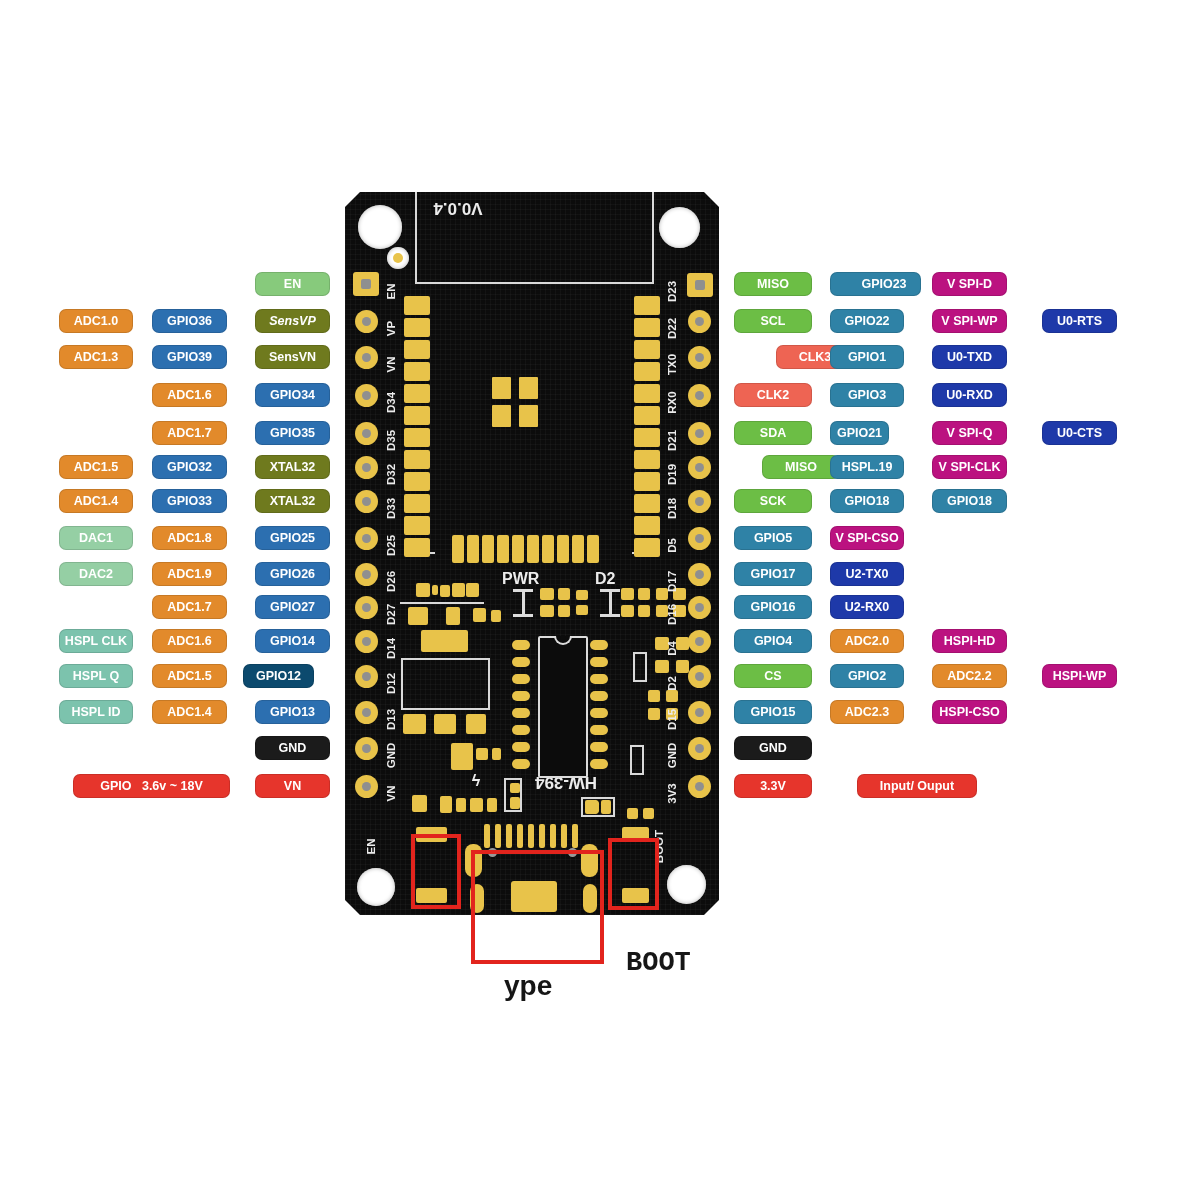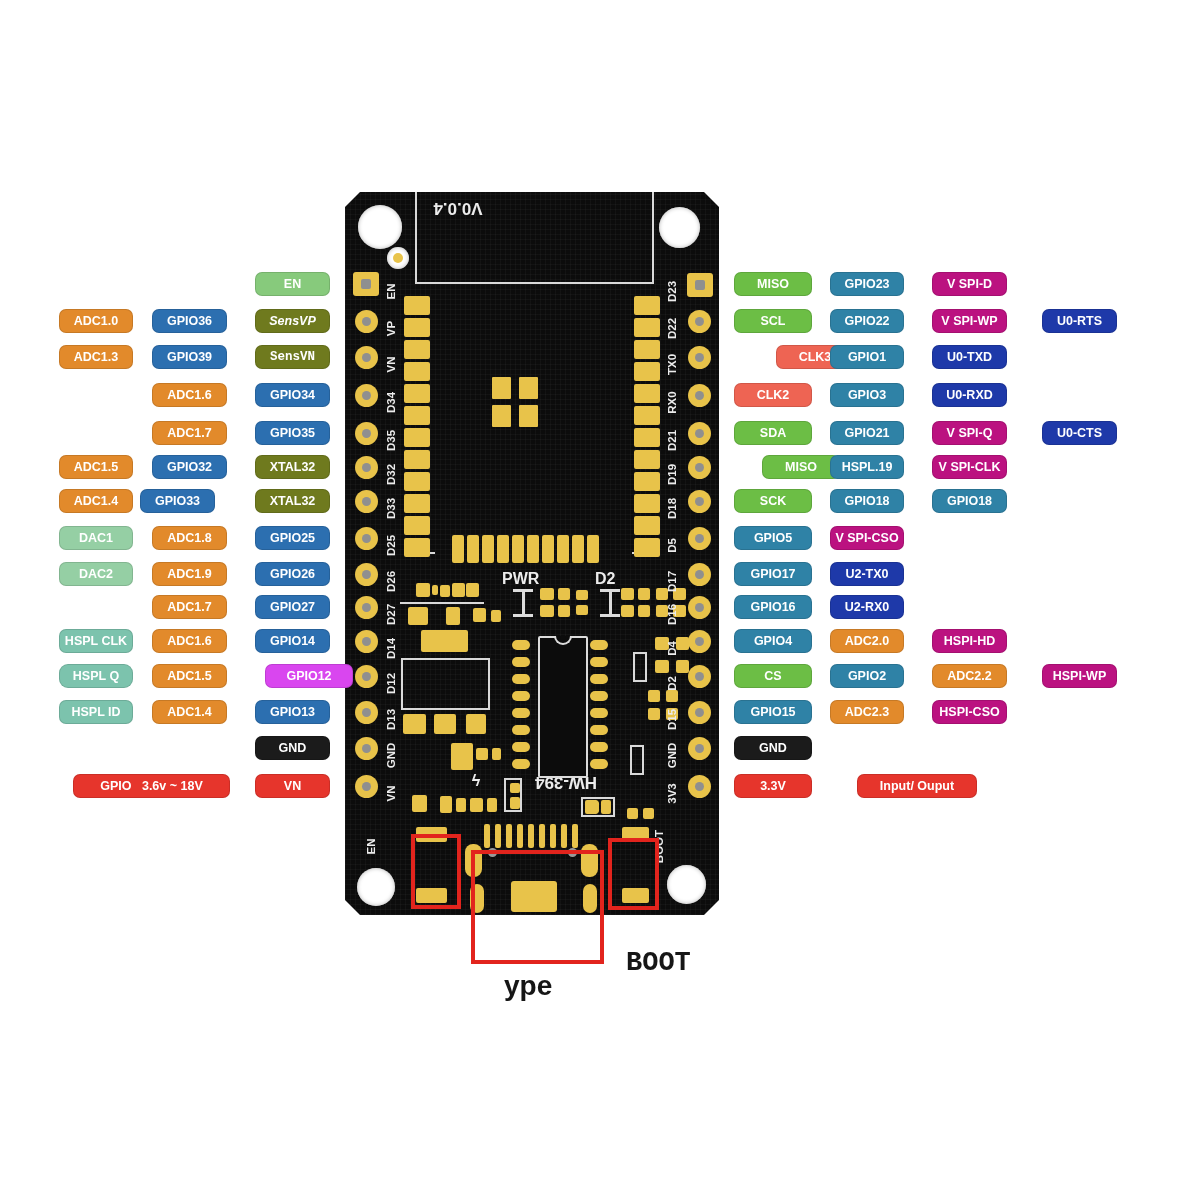--- a/index.html
+++ b/index.html
@@ -307,66 +307,66 @@
   <div class="redbox" style="left:471px;top:850px;width:125px;height:106px;"></div>
 
   <div class="caption" style="left:626px;top:948px;font:bold 27px 'Liberation Mono',monospace;">BOOT</div>
   <div class="caption" style="left:504px;top:970px;font:bold 28px 'Liberation Sans',sans-serif;">ype</div>
 <div class="pill" style="left: 255px; top: 272px; width: 75px; background: rgb(135, 202, 124);">EN</div>
     <div class="pill" style="left: 59px; top: 309px; width: 74px; background: rgb(226, 138, 43);">ADC1.0</div>
     <div class="pill" style="left: 152px; top: 309px; width: 75px; background: rgb(44, 111, 176);">GPIO36</div>
     <div class="pill" style="left: 255px; top: 309px; width: 75px; background: rgb(111, 122, 30); font-style: italic;">SensVP</div>
     <div class="pill" style="left: 59px; top: 345px; width: 74px; background: rgb(226, 138, 43);">ADC1.3</div>
     <div class="pill" style="left: 152px; top: 345px; width: 75px; background: rgb(44, 111, 176);">GPIO39</div>
-    <div class="pill" style="left: 255px; top: 345px; width: 75px; background: rgb(111, 122, 30); font-family: Liberation Mono, monospace;">SensVN</div>
+    <div class="pill" style="left: 255px; top: 345px; width: 75px; background: rgb(111, 122, 30);">SensVN</div>
     <div class="pill" style="left: 152px; top: 383px; width: 75px; background: rgb(226, 138, 43);">ADC1.6</div>
     <div class="pill" style="left: 255px; top: 383px; width: 75px; background: rgb(44, 111, 176);">GPIO34</div>
     <div class="pill" style="left: 152px; top: 421px; width: 75px; background: rgb(226, 138, 43);">ADC1.7</div>
     <div class="pill" style="left: 255px; top: 421px; width: 75px; background: rgb(44, 111, 176);">GPIO35</div>
     <div class="pill" style="left: 59px; top: 455px; width: 74px; background: rgb(226, 138, 43);">ADC1.5</div>
     <div class="pill" style="left: 152px; top: 455px; width: 75px; background: rgb(44, 111, 176);">GPIO32</div>
     <div class="pill" style="left: 255px; top: 455px; width: 75px; background: rgb(111, 122, 30);">XTAL32</div>
     <div class="pill" style="left: 59px; top: 489px; width: 74px; background: rgb(226, 138, 43);">ADC1.4</div>
-    <div class="pill" style="left: 140px; top: 489px; width: 75px; background: rgb(44, 111, 176); text-align: center;">GPIO33</div>
+    <div class="pill" style="left: 152px; top: 489px; width: 75px; background: rgb(44, 111, 176); text-align: center;">GPIO33</div>
     <div class="pill" style="left: 255px; top: 489px; width: 75px; background: rgb(111, 122, 30);">XTAL32</div>
     <div class="pill" style="left: 59px; top: 526px; width: 74px; background: rgb(149, 207, 164);">DAC1</div>
     <div class="pill" style="left: 152px; top: 526px; width: 75px; background: rgb(226, 138, 43);">ADC1.8</div>
     <div class="pill" style="left: 255px; top: 526px; width: 75px; background: rgb(44, 111, 176);">GPIO25</div>
     <div class="pill" style="left: 59px; top: 562px; width: 74px; background: rgb(149, 207, 164);">DAC2</div>
     <div class="pill" style="left: 152px; top: 562px; width: 75px; background: rgb(226, 138, 43);">ADC1.9</div>
     <div class="pill" style="left: 255px; top: 562px; width: 75px; background: rgb(44, 111, 176);">GPIO26</div>
     <div class="pill" style="left: 152px; top: 595px; width: 75px; background: rgb(226, 138, 43);">ADC1.7</div>
     <div class="pill" style="left: 255px; top: 595px; width: 75px; background: rgb(44, 111, 176);">GPIO27</div>
     <div class="pill" style="left: 59px; top: 629px; width: 74px; background: rgb(124, 195, 173);">HSPL CLK</div>
     <div class="pill" style="left: 152px; top: 629px; width: 75px; background: rgb(226, 138, 43);">ADC1.6</div>
     <div class="pill" style="left: 255px; top: 629px; width: 75px; background: rgb(44, 111, 176);">GPIO14</div>
-    <div class="pill" style="left: 59px; top: 664px; width: 74px; background: rgb(124, 195, 173); border-radius: 9px;">HSPL Q</div>
+    <div class="pill" style="left: 59px; top: 664px; width: 74px; background: rgb(124, 195, 173);">HSPL Q</div>
     <div class="pill" style="left: 152px; top: 664px; width: 75px; background: rgb(226, 138, 43);">ADC1.5</div>
-    <div class="pill" style="left: 265px; top: 664px; width: 88px; background: #d946ef;">GPIO12</div>
+    <div class="pill" style="left: 243px; top: 664px; width: 71px; background: #0c4a6e;">GPIO12</div>
     <div class="pill" style="left: 59px; top: 700px; width: 74px; background: rgb(124, 195, 173);">HSPL ID</div>
     <div class="pill" style="left: 152px; top: 700px; width: 75px; background: rgb(226, 138, 43);">ADC1.4</div>
     <div class="pill" style="left: 255px; top: 700px; width: 75px; background: rgb(44, 111, 176);">GPIO13</div>
     <div class="pill" style="left: 255px; top: 736px; width: 75px; background: rgb(27, 27, 27);">GND</div>
     <div class="pill" style="left: 73px; top: 774px; width: 157px; background: rgb(230, 53, 44);">GPIO   3.6v ~ 18V</div>
     <div class="pill" style="left: 255px; top: 774px; width: 75px; background: rgb(230, 53, 44);">VN</div>
     <div class="pill" style="left: 734px; top: 272px; width: 78px; background: rgb(108, 190, 69);">MISO</div>
-    <div class="pill" style="left: 830px; top: 272px; width: 74px; background: rgb(47, 130, 166);">GPIO23</div>
+    <div class="pill" style="left: 830px; top: 272px; width: 74px; background: rgb(47, 130, 166); padding-left: 17px;">GPIO23</div>
     <div class="pill" style="left: 932px; top: 272px; width: 75px; background: rgb(187, 18, 128);">V SPI-D</div>
     <div class="pill" style="left: 734px; top: 309px; width: 78px; background: rgb(108, 190, 69);">SCL</div>
     <div class="pill" style="left: 830px; top: 309px; width: 74px; background: rgb(47, 130, 166);">GPIO22</div>
     <div class="pill" style="left: 932px; top: 309px; width: 75px; background: rgb(187, 18, 128);">V SPI-WP</div>
     <div class="pill" style="left: 1042px; top: 309px; width: 75px; background: rgb(30, 57, 169);">U0-RTS</div>
     <div class="pill" style="left: 734px; top: 345px; width: 78px; background: rgb(238, 100, 83); margin-left: 42px;">CLK3</div>
     <div class="pill" style="left: 830px; top: 345px; width: 74px; background: rgb(47, 130, 166);">GPIO1</div>
     <div class="pill" style="left: 932px; top: 345px; width: 75px; background: rgb(30, 57, 169);">U0-TXD</div>
     <div class="pill" style="left: 734px; top: 383px; width: 78px; background: rgb(238, 100, 83);">CLK2</div>
     <div class="pill" style="left: 830px; top: 383px; width: 74px; background: rgb(47, 130, 166);">GPIO3</div>
     <div class="pill" style="left: 932px; top: 383px; width: 75px; background: rgb(30, 57, 169);">U0-RXD</div>
     <div class="pill" style="left: 734px; top: 421px; width: 78px; background: rgb(108, 190, 69);">SDA</div>
-    <div class="pill" style="left: 830px; top: 421px; width: 74px; background: rgb(47, 130, 166);">GPIO21</div>
+    <div class="pill" style="left: 830px; top: 421px; width: 59px; background: rgb(47, 130, 166);">GPIO21</div>
     <div class="pill" style="left: 932px; top: 421px; width: 75px; background: rgb(187, 18, 128);">V SPI-Q</div>
     <div class="pill" style="left: 1042px; top: 421px; width: 75px; background: rgb(30, 57, 169);">U0-CTS</div>
     <div class="pill" style="left: 734px; top: 455px; width: 78px; background: rgb(108, 190, 69); margin-left: 28px;">MISO</div>
     <div class="pill" style="left: 830px; top: 455px; width: 74px; background: rgb(47, 130, 166);">HSPL.19</div>
     <div class="pill" style="left: 932px; top: 455px; width: 75px; background: rgb(187, 18, 128);">V SPI-CLK</div>
     <div class="pill" style="left: 734px; top: 489px; width: 78px; background: rgb(108, 190, 69);">SCK</div>
     <div class="pill" style="left: 830px; top: 489px; width: 74px; background: rgb(47, 130, 166);">GPIO18</div>
     <div class="pill" style="left: 932px; top: 489px; width: 75px; background: rgb(47, 130, 166);">GPIO18</div>
     <div class="pill" style="left: 734px; top: 526px; width: 78px; background: rgb(47, 130, 166);">GPIO5</div>
     <div class="pill" style="left: 830px; top: 526px; width: 74px; background: rgb(187, 18, 128);">V SPI-CSO</div>

